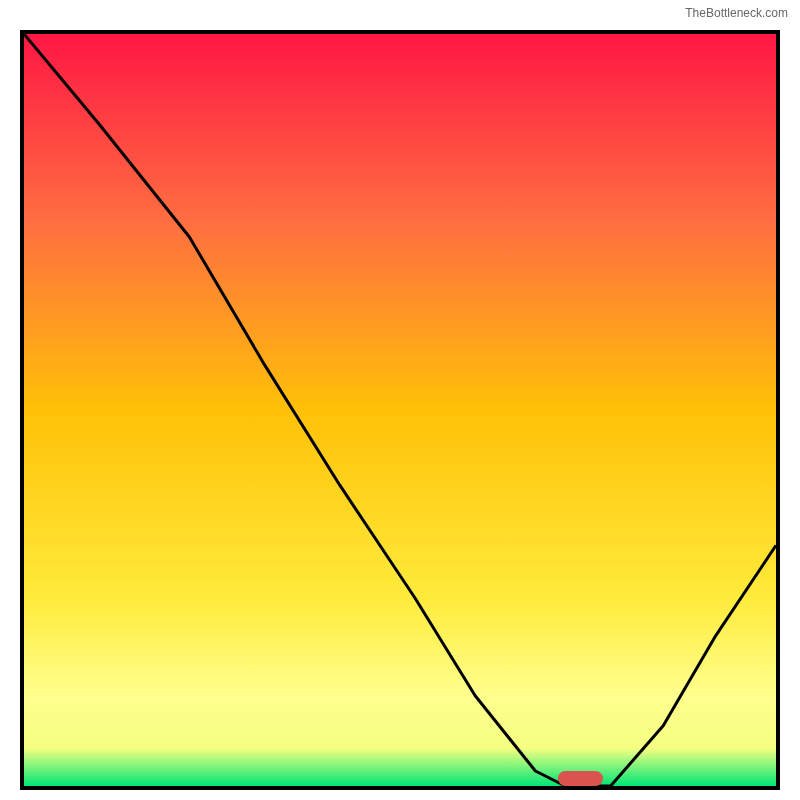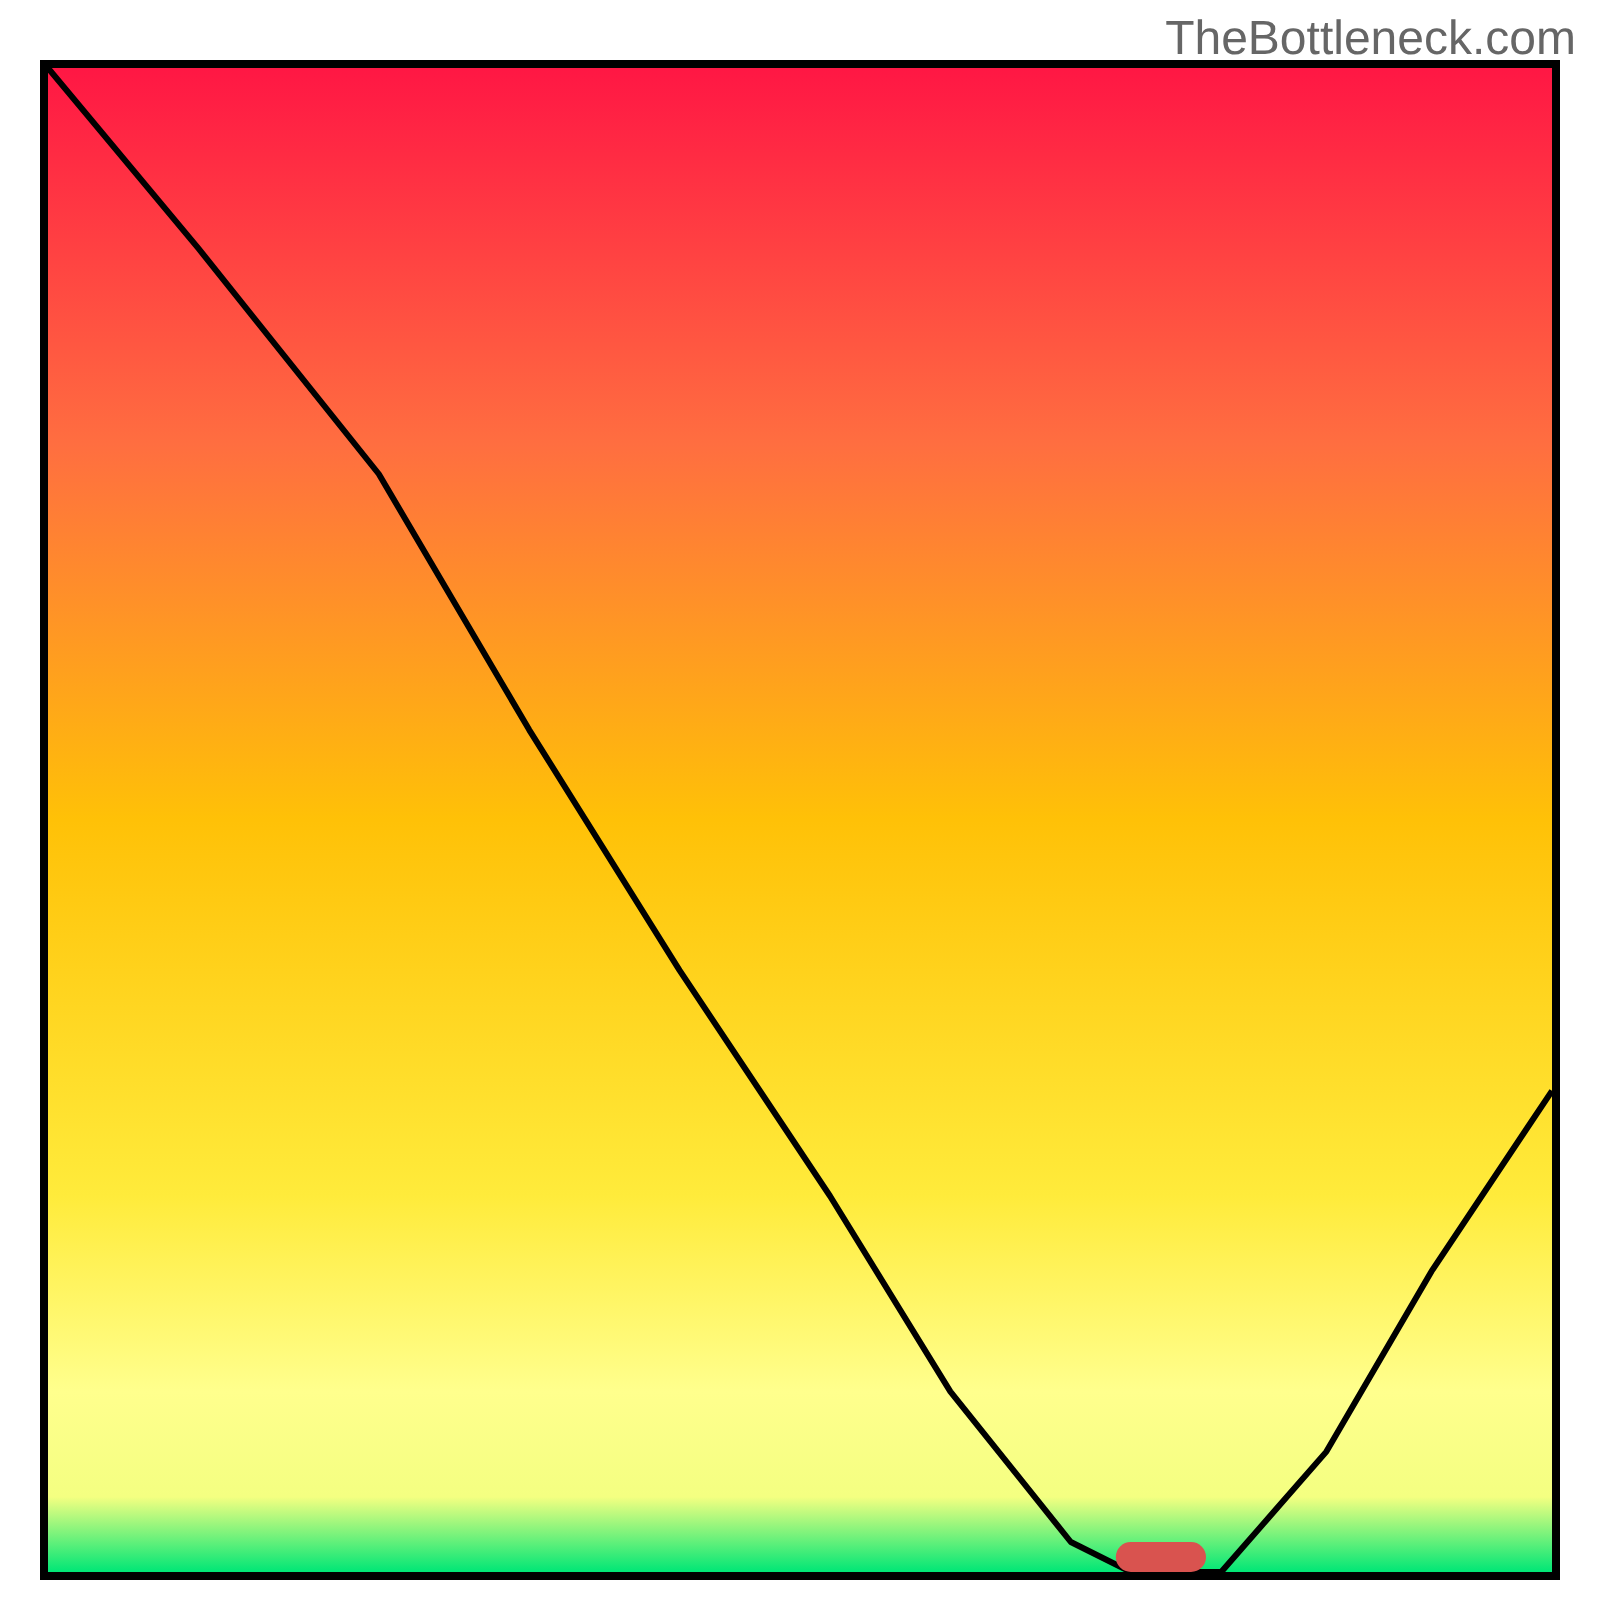--- a/index.html
+++ b/index.html
@@ -12,21 +12,21 @@
   }
   .container {
     position: relative;
     width: 800px;
     height: 800px;
   }
   .watermark {
     position: absolute;
     top: 6px;
     right: 12px;
-    font-size: 24px;
+    font-size: 12px;
     color: #666;
     z-index: 10;
   }
   .frame {
     position: absolute;
     top: 30px;
     left: 20px;
     width: 760px;
     height: 760px;
     border: 4px solid black;

